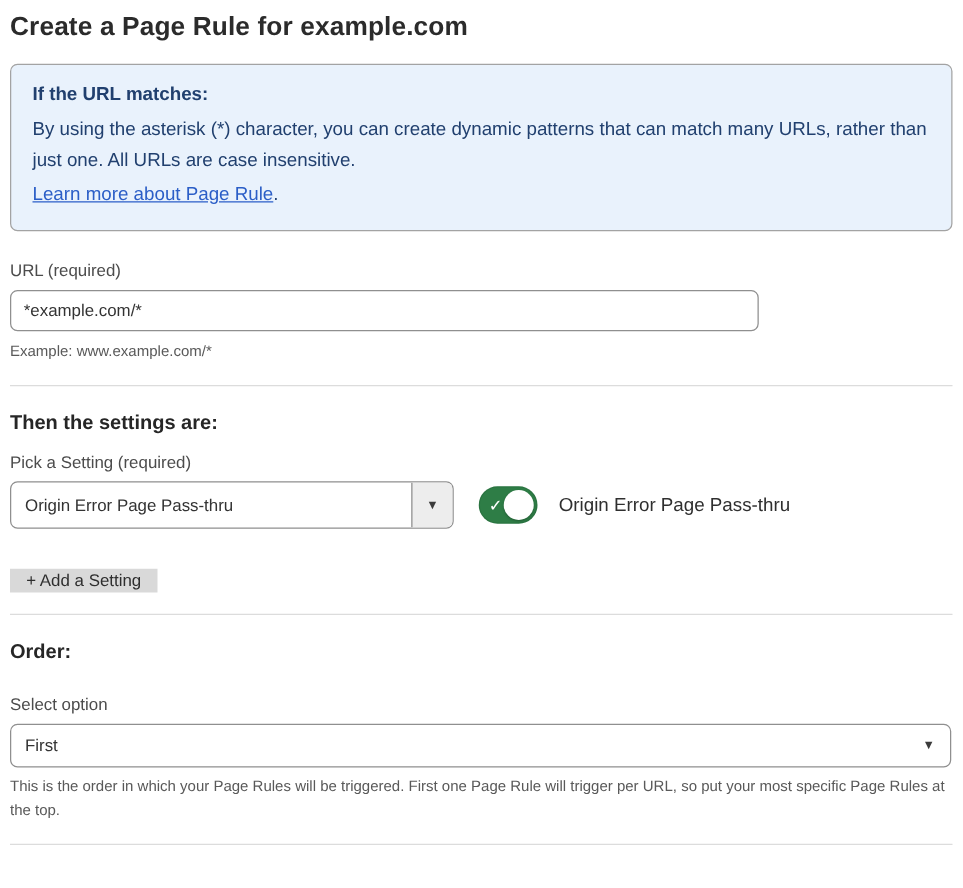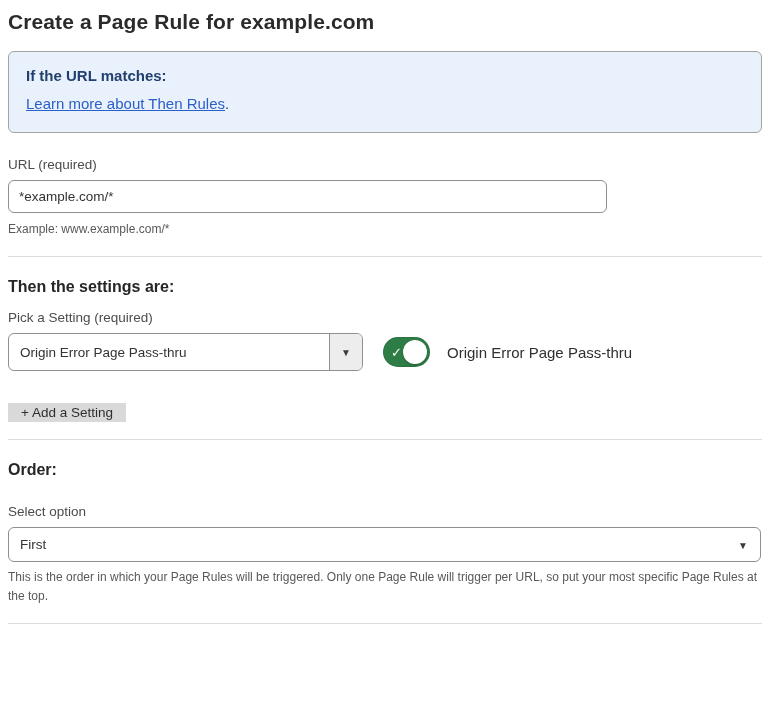--- a/index.html
+++ b/index.html
@@ -199,22 +199,23 @@
 </style>
 </head>
 <body>
 
 <div class="page">
 
   <h1 class="page-title">Create a Page Rule for example.com</h1>
 
   <div class="info-box">
     <div class="info-heading">If the URL matches:</div>
+    <div class="info-body">By using the asterisk (*) character, you can create dynamic patterns that can match many URLs, rather than just one. All URLs are case insensitive.</div>
     <div class="info-link-row">
-      <a class="info-link">Learn more about Then Rules</a><span class="info-link-suffix">.</span>
+      <a class="info-link">Learn more about Page Rule</a><span class="info-link-suffix">.</span>
     </div>
   </div>
 
   <div class="url-block">
     <label class="field-label">URL (required)</label>
     <input class="text-input" type="text" value="*example.com/*" style="">
     <div class="hint">Example: www.example.com/*</div>
   </div>
 
   <hr class="divider">
@@ -243,19 +244,19 @@
 
   <h2 class="section-heading">Order:</h2>
 
   <label class="field-label order-label">Select option</label>
 
   <div class="select-full">
     <span>First</span>
     <span class="full-arrow">▼</span>
   </div>
 
-  <div class="hint order-hint">This is the order in which your Page Rules will be triggered. Only one Page Rule will trigger per URL, so put your most specific Page Rules at the top.</div>
+  <div class="hint order-hint">This is the order in which your Page Rules will be triggered. First one Page Rule will trigger per URL, so put your most specific Page Rules at the top.</div>
 
   <hr class="divider">
 
   
 
 </div>
 
 </body></html>

